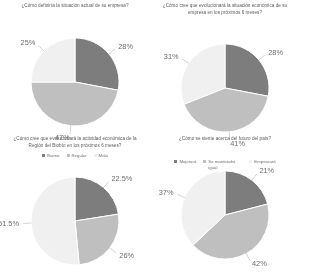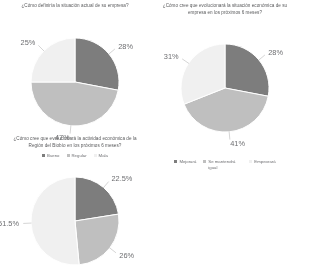--- a/index.html
+++ b/index.html
@@ -180,14 +180,33 @@
             <line x1="74.250" y1="68.810" x2="78.841" y2="72.371" class="leader"></line>
             <text class="slice-label" x="81.211" y="75.810" text-anchor="start">26%</text>
             <line x1="19.344" y1="51.446" x2="13.541" y2="51.719" class="leader"></line>
             <text class="slice-label" x="10.544" y="53.461" text-anchor="end">51.5%</text>
           </svg>
         </div>
     </div>
 
   </div>
 
+  <div class="panel">
+    <div class="chart-title">¿Cómo se siente acerca del futuro del país?</div>
+    <div class="plot">
+      <div class="pie-wrap">
+          <svg class="pie" viewBox="0 0 100 100" width="100%" height="100%" preserveAspectRatio="xMidYMid meet">
+            <path d="M 50 50 L 50.000 19.000 A 31 31 0 0 1 80.026 42.291 Z" fill="#7d7d7d" stroke="#ffffff" stroke-width="0.7"></path>
+            <path d="M 50 50 L 80.026 42.291 A 31 31 0 0 1 27.402 71.221 Z" fill="#bfbfbf" stroke="#ffffff" stroke-width="0.7"></path>
+            <path d="M 50 50 L 27.402 71.221 A 31 31 0 0 1 50.000 19.000 Z" fill="#f0f0f0" stroke="#ffffff" stroke-width="0.7"></path>
+            <line x1="68.810" y1="25.750" x2="72.371" y2="21.159" class="leader"></line>
+            <text class="slice-label" x="74.210" y="20.389" text-anchor="start">21%</text>
+            <line x1="64.785" y1="76.894" x2="67.584" y2="81.985" class="leader"></line>
+            <text class="slice-label" x="69.029" y="86.214" text-anchor="start">42%</text>
+            <line x1="21.834" y1="37.812" x2="16.502" y2="35.504" class="leader"></line>
+            <text class="slice-label" x="13.749" y="35.913" text-anchor="end">37%</text>
+          </svg>
+        </div>
+    </div>
+
+  </div>
 
 </div>
 
 </body></html>

